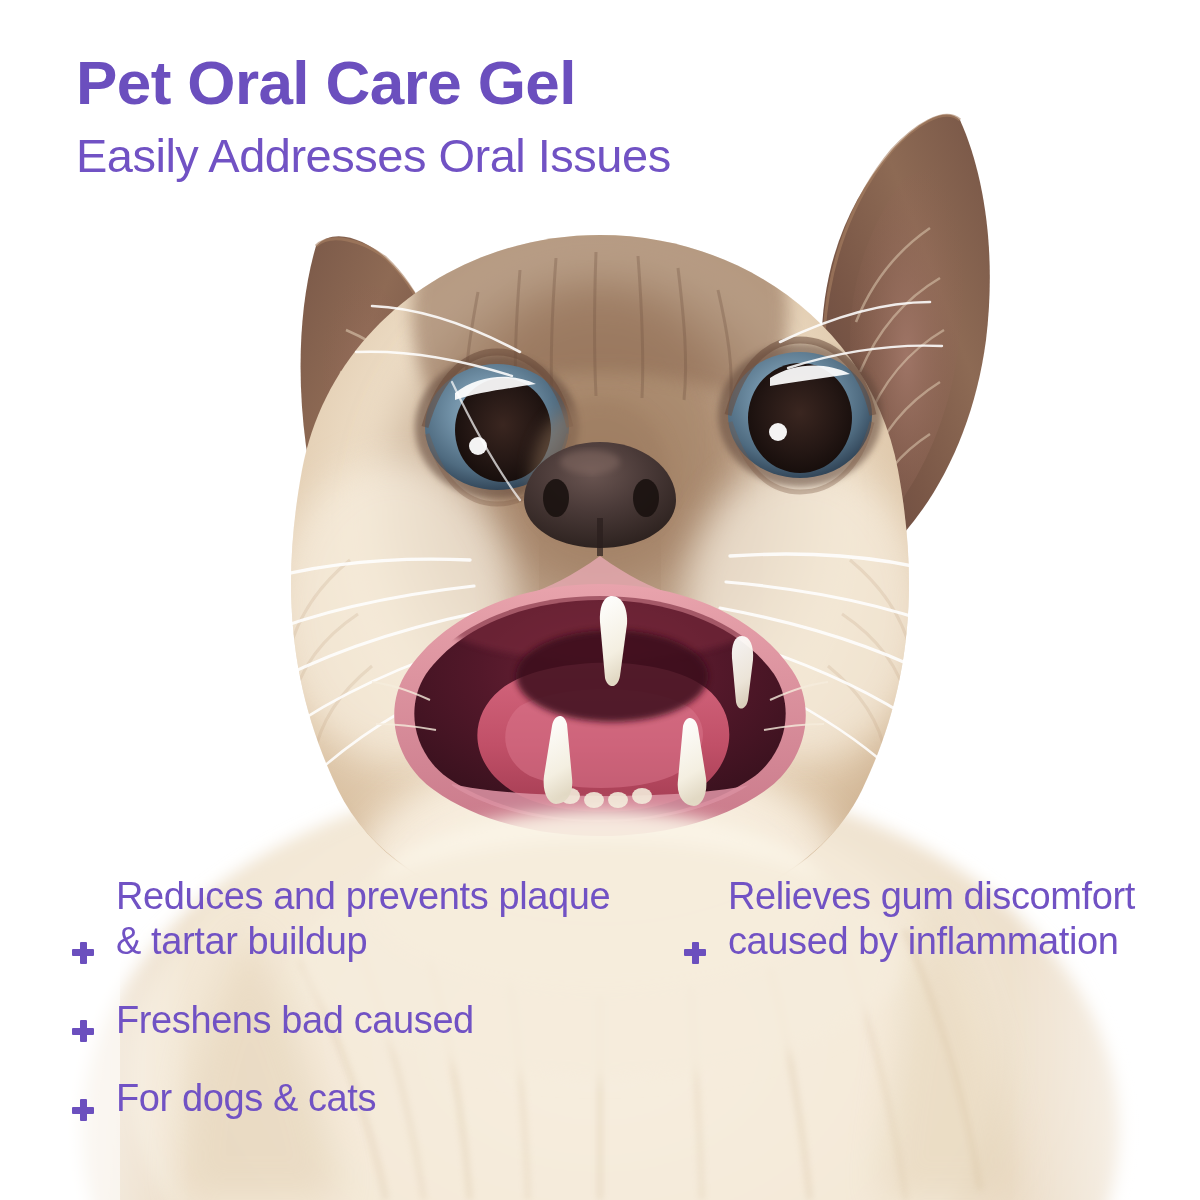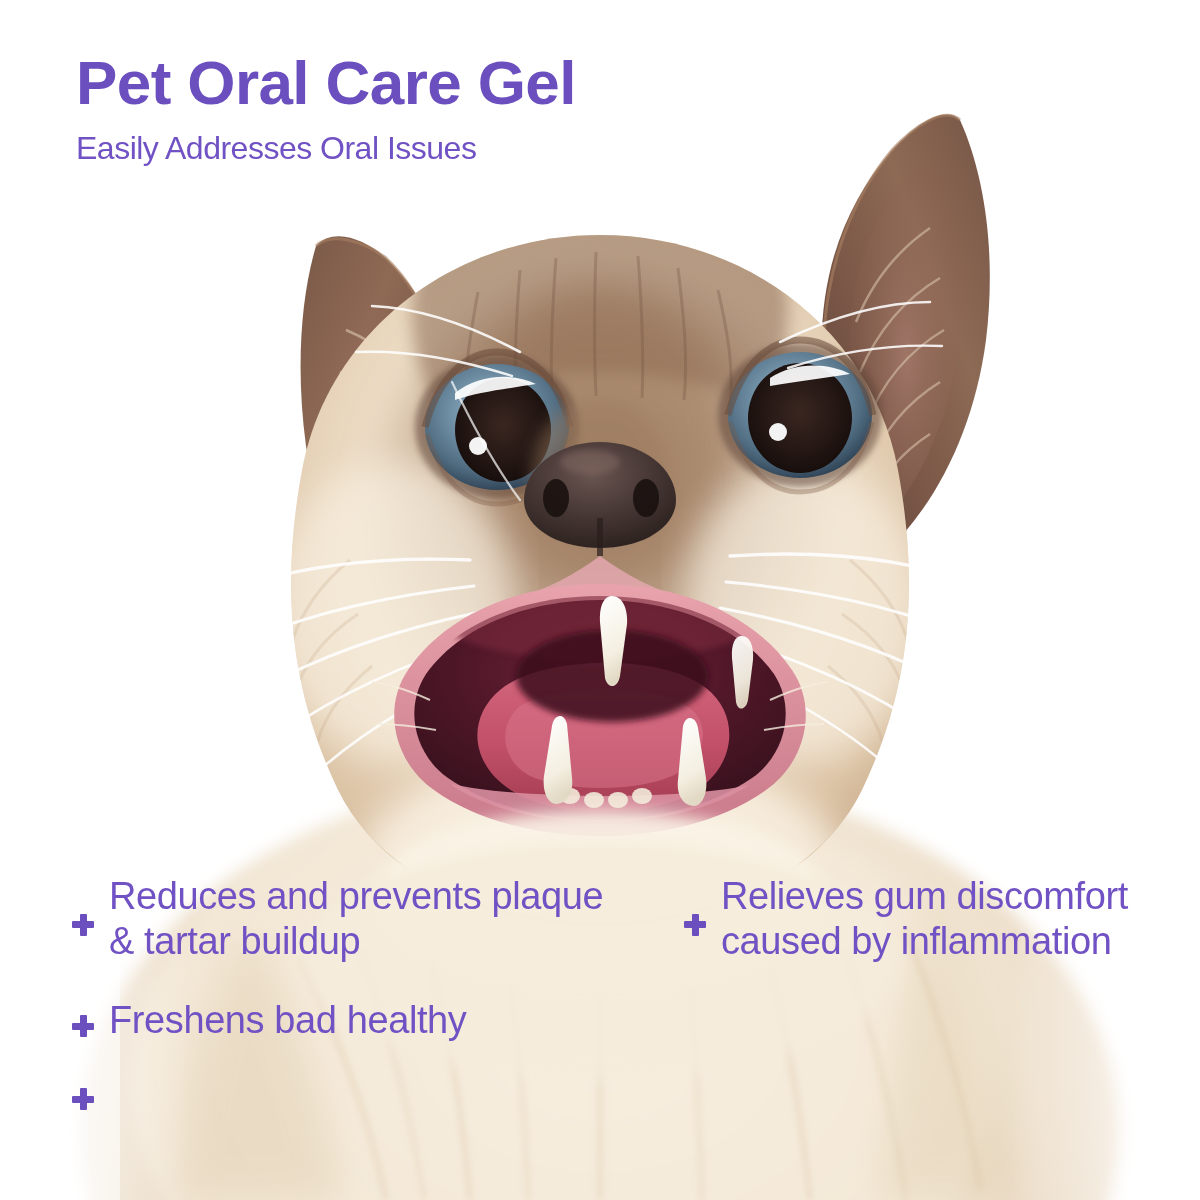--- a/index.html
+++ b/index.html
@@ -42,39 +42,40 @@
   #title{
     font-size:62px;
     font-weight:bold;
     color:#6B4FBE;
     letter-spacing:-0.6px;
     line-height:1.0;
     margin:0;
     white-space:nowrap;
   }
   #subtitle{
-    font-size:32px;
+    font-size:47px;
     font-weight:400;
     color:#7152C4;
     letter-spacing:-0.5px;
     line-height:1.0;
     margin:18px 0 0 0;
     white-space:nowrap;
   }
 
   .bullet-col{
     position:absolute;
   }
   #bullets-left{ left:72px; top:874px; width:540px; }
   #bullets-right{ left:684px; top:874px; width:500px; }
 
   .bullet-item{
     display:flex;
-    align-items:center;
+    align-items:flex-end;
     margin-bottom:34px;
+    gap:7px;
   }
   .bullet-mark{
     flex:0 0 auto;
     width:22px;height:22px;
     margin-top:12px;
     margin-right:15px;
     position:relative;
   }
   .bullet-mark::before,
   .bullet-mark::after{
@@ -436,24 +437,25 @@
       <div id="subtitle">Easily Addresses Oral Issues</div>
     </div>
 
     <div id="bullets-left" class="bullet-col">
       <div class="bullet-item">
         <span class="bullet-mark"></span>
         <span class="bullet-text">Reduces and prevents plaque &amp; tartar buildup</span>
       </div>
       <div class="bullet-item">
         <span class="bullet-mark"></span>
-        <span class="bullet-text">Freshens bad healthy</span>
+        <span class="bullet-text">Freshens bad caused</span>
       </div>
       <div class="bullet-item">
         <span class="bullet-mark"></span>
+        <span class="bullet-text">For dogs &amp; cats</span>
       </div>
     </div>
 
     <div id="bullets-right" class="bullet-col">
       <div class="bullet-item">
         <span class="bullet-mark"></span>
         <span class="bullet-text">Relieves gum discomfort caused by inflammation</span>
       </div>
     </div>
 

